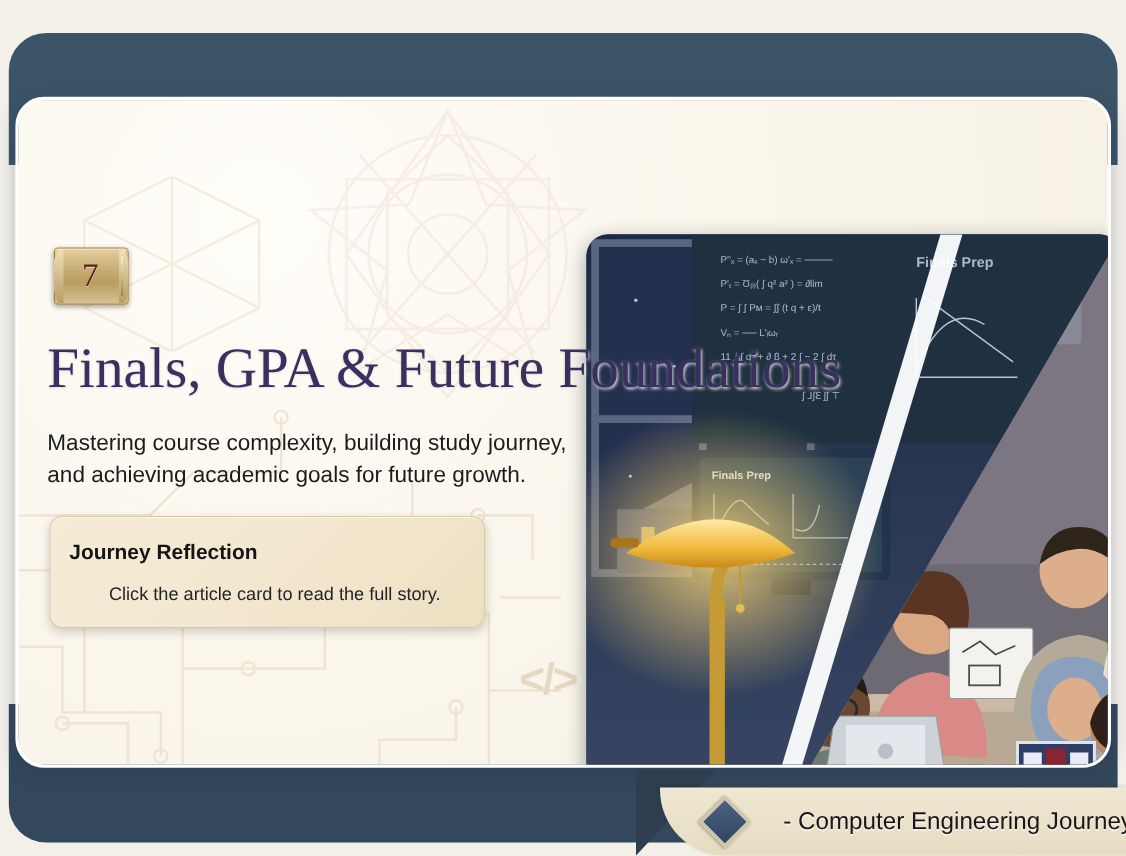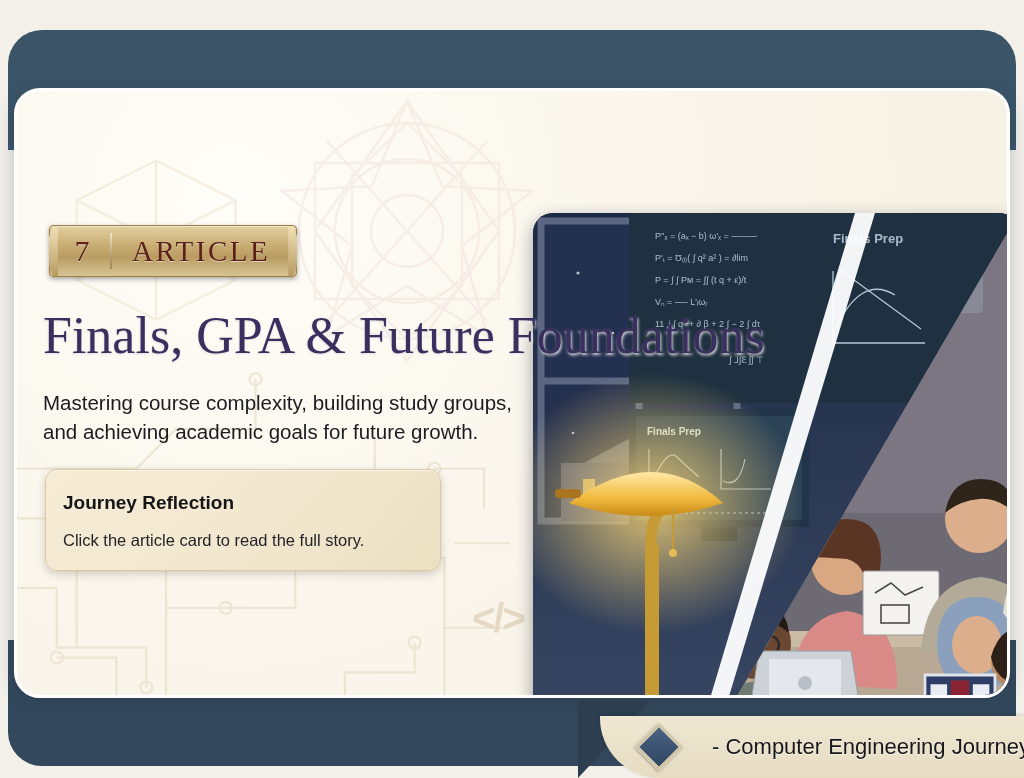--- a/index.html
+++ b/index.html
@@ -103,21 +103,21 @@
     position:absolute; left:28px; top:378px; width:396px;
     background:linear-gradient(135deg,#f6ecd6 0%,#f2e7ce 55%,#ece0c2 100%);
     border:1px solid #d9c9a5;
     border-radius:12px;
     box-shadow:0 3px 9px rgba(60,50,30,.22), inset 0 1px 0 rgba(255,255,255,.6);
     padding:22px 26px 20px 17px;
     z-index:6;
   }
   .reflect-title { font-size:19px; font-weight:700; color:#151518; margin-bottom:17px; }
   .reflect-body  { font-size:19px; line-height:1.38; color:#1d1d22; }
-  .reflect-cta   { font-size:16.5px; color:#232329; margin-top:17px; }
+  .reflect-cta   { font-size:16.5px; color:#232329; margin-top:17px;margin-left:36px; }
 
   
   .illus {
     position:absolute; left:516px; top:122px; width:486px; height:576px;
     border-radius:20px;
     overflow:hidden;
     box-shadow:0 6px 18px rgba(25,30,45,.40);
     background:#2b3550;
   }
   .illus svg { display:block; width:100%; height:100%; }
@@ -203,25 +203,24 @@
         <path d="M60 60 L220 240 M220 60 L60 240"></path>
         <path d="M140 20 L175 105 L265 110 L195 165 L220 255 L140 205 L60 255 L85 165 L15 110 L105 105 Z"></path>
       </g>
     </svg>
 
     <div class="code-glyph">&lt;/&gt;</div>
 
     <div class="plaque">
       <div class="plaque-num">7</div>
       <div class="plaque-sep"></div>
-      <div class="plaque-label">ARTICLE</div>
     </div>
 
     <h1 class="headline">Finals, GPA &amp; Future Foundations</h1>
-    <p class="subtitle">Mastering course complexity, building study groups, and achieving academic goals for future growth.</p>
+    <p class="subtitle">Mastering course complexity, building study journey, and achieving academic goals for future growth.</p>
 
     <div class="reflect">
       <div class="reflect-title">Journey Reflection</div>
       <div class="reflect-cta">Click the article card to read the full story.</div>
     </div>
 
     <div class="illus">
       <svg viewBox="0 0 486 576" preserveAspectRatio="xMidYMid slice">
         <defs>
           <linearGradient id="night" x1="0" y1="0" x2="0" y2="1">

